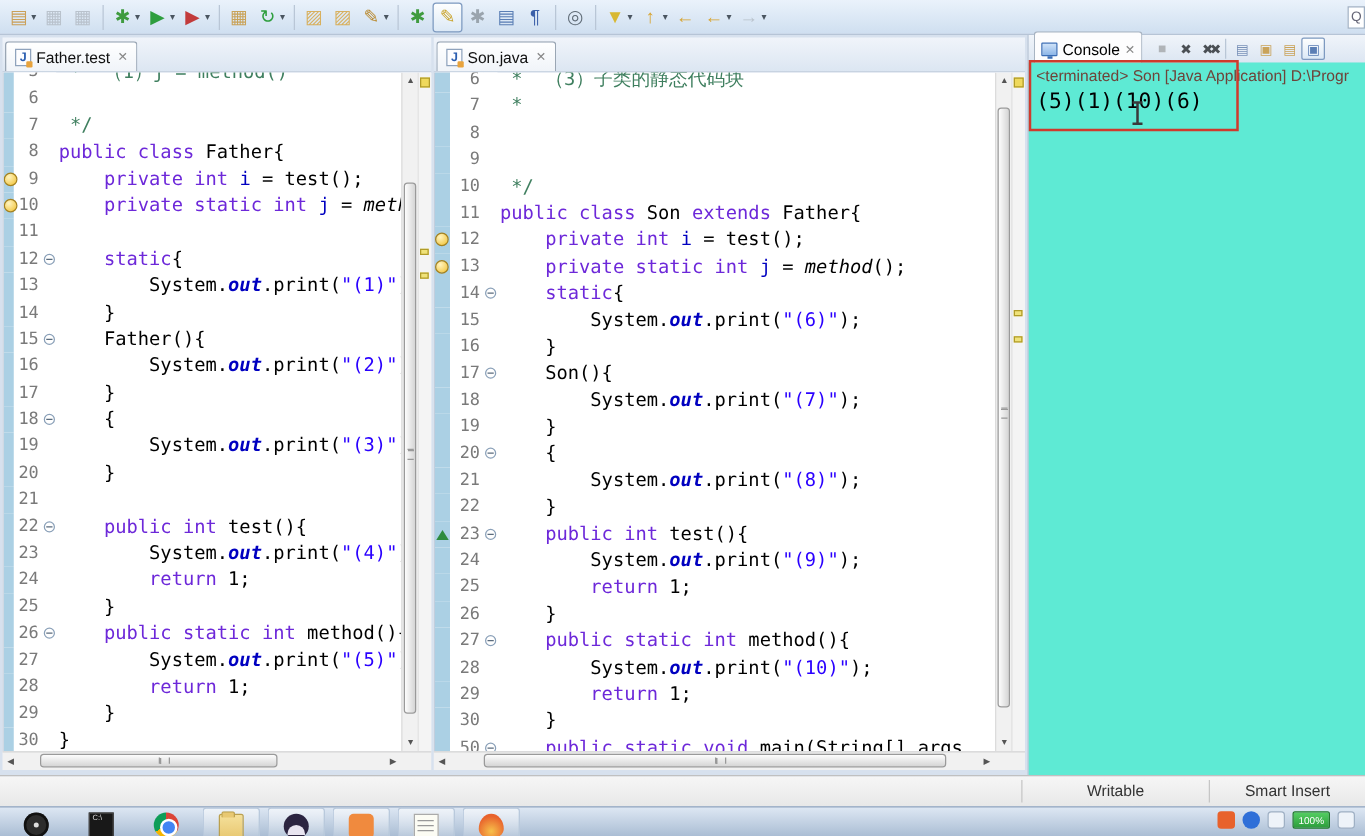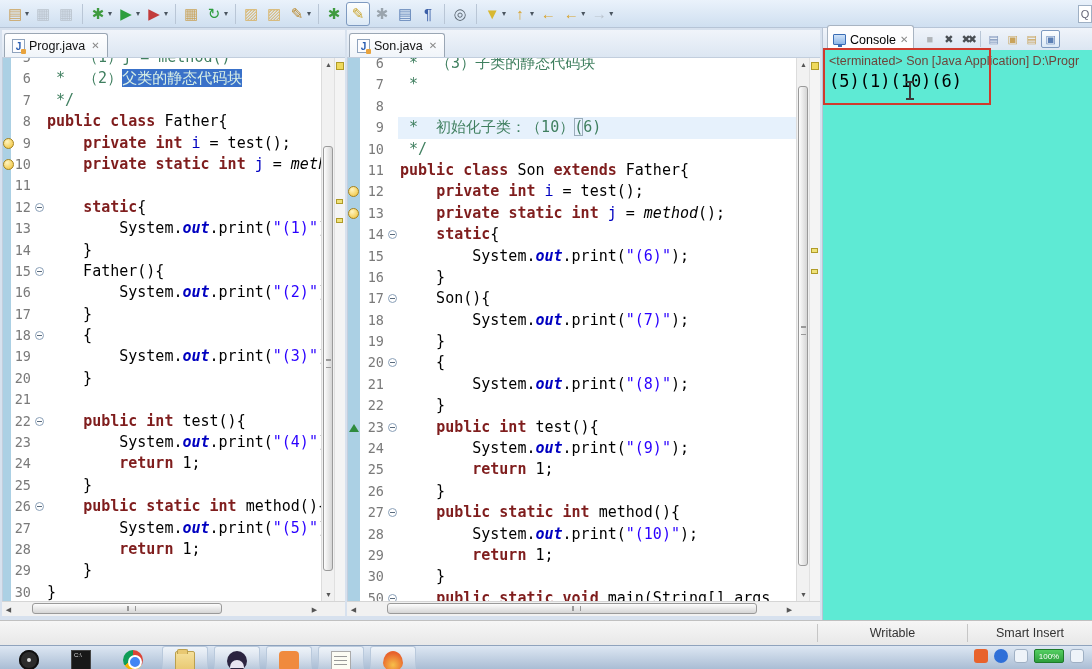--- a/index.html
+++ b/index.html
@@ -42,21 +42,21 @@
   .annot { background:#abd0e4; flex:none; position:relative; }
   .e0 .annot { width:8px; }
   .e1 .annot { width:12px; }
   .num { flex:none; text-align:right; padding-right:3px; color:#7a7a7a; font-size:13.5px; background:#fff; }
   .e0 .num { width:23px; }
   .e1 .num { width:27px; }
   .fold { flex:none; width:11px; position:relative; background:#fff; }
   .codecell { flex:1; padding-left:2px; overflow:hidden; }
   .hl .codecell { background:#e6f1fc; }
 
-  .tk { color:#7f1d1d; font-weight:bold; }
+  .tk { color:#6d28d9; font-weight:normal; }
   .td { color:#000; }
   .tc { color:#3f7f5f; }
   .ts { color:#2a00ff; }
   .tf { color:#0000c0; }
   .tsf { color:#0000c0; font-weight:bold; font-style:italic; }
   .tsm { color:#000; font-style:italic; }
   .tcsel { color:#d8efe5; background:#3971c9; }
   .tcbx { color:#3f7f5f; outline:1px solid #9aacba; outline-offset:-1px; }
 
   .fm { position:absolute; left:1px; top:6px; width:9px; height:9px; border:1px solid #8aa0b8;
@@ -244,28 +244,28 @@
       </div>
       <div class="quick-access">Q</div>
   </div>
 
   <div class="workbench">
 
     <div class="editor-col e0">
       <div class="tabrow">
         <div class="tab">
           <span class="jicon"><span>J</span><i></i></span>
-          <span>Progr.java</span>
+          <span>Father.test</span>
           <span class="close">✕</span>
         </div>
       </div>
       <div class="ebody">
         <div class="code-lines">
             <div class="cl"><span class="annot"></span><span class="num">5</span><span class="fold"></span><span class="codecell"><span class="tc"> *  （1）j = method()</span></span></div>
-            <div class="cl"><span class="annot"></span><span class="num">6</span><span class="fold"></span><span class="codecell"><span class="tc"> *  （2）</span><span class="tcsel">父类的静态代码块</span></span></div>
+            <div class="cl"><span class="annot"></span><span class="num">6</span><span class="fold"></span></div>
             <div class="cl"><span class="annot"></span><span class="num">7</span><span class="fold"></span><span class="codecell"><span class="tc"> */</span></span></div>
             <div class="cl"><span class="annot"></span><span class="num">8</span><span class="fold"></span><span class="codecell"><span class="tk">public</span><span class="td"> </span><span class="tk">class</span><span class="td"> Father{</span></span></div>
             <div class="cl"><span class="annot"><i class="bulb"></i></span><span class="num">9</span><span class="fold"></span><span class="codecell"><span class="td">    </span><span class="tk">private</span><span class="td"> </span><span class="tk">int</span><span class="td"> </span><span class="tf">i</span><span class="td"> = test();</span></span></div>
             <div class="cl"><span class="annot"><i class="bulb"></i></span><span class="num">10</span><span class="fold"></span><span class="codecell"><span class="td">    </span><span class="tk">private</span><span class="td"> </span><span class="tk">static</span><span class="td"> </span><span class="tk">int</span><span class="td"> </span><span class="tf">j</span><span class="td"> = </span><span class="tsm">method</span></span></div>
             <div class="cl"><span class="annot"></span><span class="num">11</span><span class="fold"></span><span class="codecell"></span></div>
             <div class="cl"><span class="annot"></span><span class="num">12</span><span class="fold"><i class="fm"></i></span><span class="codecell"><span class="td">    </span><span class="tk">static</span><span class="td">{</span></span></div>
             <div class="cl"><span class="annot"></span><span class="num">13</span><span class="fold"></span><span class="codecell"><span class="td">        System.</span><span class="tsf">out</span><span class="td">.print(</span><span class="ts">"(1)"</span><span class="td">);</span></span></div>
             <div class="cl"><span class="annot"></span><span class="num">14</span><span class="fold"></span><span class="codecell"><span class="td">    }</span></span></div>
             <div class="cl"><span class="annot"></span><span class="num">15</span><span class="fold"><i class="fm"></i></span><span class="codecell"><span class="td">    Father(){</span></span></div>
             <div class="cl"><span class="annot"></span><span class="num">16</span><span class="fold"></span><span class="codecell"><span class="td">        System.</span><span class="tsf">out</span><span class="td">.print(</span><span class="ts">"(2)"</span><span class="td">);</span></span></div>
@@ -308,21 +308,21 @@
           <span class="jicon"><span>J</span><i></i></span>
           <span>Son.java</span>
           <span class="close">✕</span>
         </div>
       </div>
       <div class="ebody">
         <div class="code-lines">
             <div class="cl"><span class="annot"></span><span class="num">6</span><span class="fold"></span><span class="codecell"><span class="tc"> *  （3）子类的静态代码块</span></span></div>
             <div class="cl"><span class="annot"></span><span class="num">7</span><span class="fold"></span><span class="codecell"><span class="tc"> *</span></span></div>
             <div class="cl"><span class="annot"></span><span class="num">8</span><span class="fold"></span></div>
-            <div class="cl hl"><span class="annot"></span><span class="num">9</span><span class="fold"></span><span class="codecell"><span class="tc"> *  初始化子类：（10）</span><span class="tcbx">(</span><span class="tc">6)</span></span></div>
+            <div class="cl hl"><span class="annot"></span><span class="num">9</span><span class="fold"></span></div>
             <div class="cl"><span class="annot"></span><span class="num">10</span><span class="fold"></span><span class="codecell"><span class="tc"> */</span></span></div>
             <div class="cl"><span class="annot"></span><span class="num">11</span><span class="fold"></span><span class="codecell"><span class="tk">public</span><span class="td"> </span><span class="tk">class</span><span class="td"> Son </span><span class="tk">extends</span><span class="td"> Father{</span></span></div>
             <div class="cl"><span class="annot"><i class="bulb"></i></span><span class="num">12</span><span class="fold"></span><span class="codecell"><span class="td">    </span><span class="tk">private</span><span class="td"> </span><span class="tk">int</span><span class="td"> </span><span class="tf">i</span><span class="td"> = test();</span></span></div>
             <div class="cl"><span class="annot"><i class="bulb"></i></span><span class="num">13</span><span class="fold"></span><span class="codecell"><span class="td">    </span><span class="tk">private</span><span class="td"> </span><span class="tk">static</span><span class="td"> </span><span class="tk">int</span><span class="td"> </span><span class="tf">j</span><span class="td"> = </span><span class="tsm">method</span><span class="td">();</span></span></div>
             <div class="cl"><span class="annot"></span><span class="num">14</span><span class="fold"><i class="fm"></i></span><span class="codecell"><span class="td">    </span><span class="tk">static</span><span class="td">{</span></span></div>
             <div class="cl"><span class="annot"></span><span class="num">15</span><span class="fold"></span><span class="codecell"><span class="td">        System.</span><span class="tsf">out</span><span class="td">.print(</span><span class="ts">"(6)"</span><span class="td">);</span></span></div>
             <div class="cl"><span class="annot"></span><span class="num">16</span><span class="fold"></span><span class="codecell"><span class="td">    }</span></span></div>
             <div class="cl"><span class="annot"></span><span class="num">17</span><span class="fold"><i class="fm"></i></span><span class="codecell"><span class="td">    Son(){</span></span></div>
             <div class="cl"><span class="annot"></span><span class="num">18</span><span class="fold"></span><span class="codecell"><span class="td">        System.</span><span class="tsf">out</span><span class="td">.print(</span><span class="ts">"(7)"</span><span class="td">);</span></span></div>
             <div class="cl"><span class="annot"></span><span class="num">19</span><span class="fold"></span><span class="codecell"><span class="td">    }</span></span></div>

